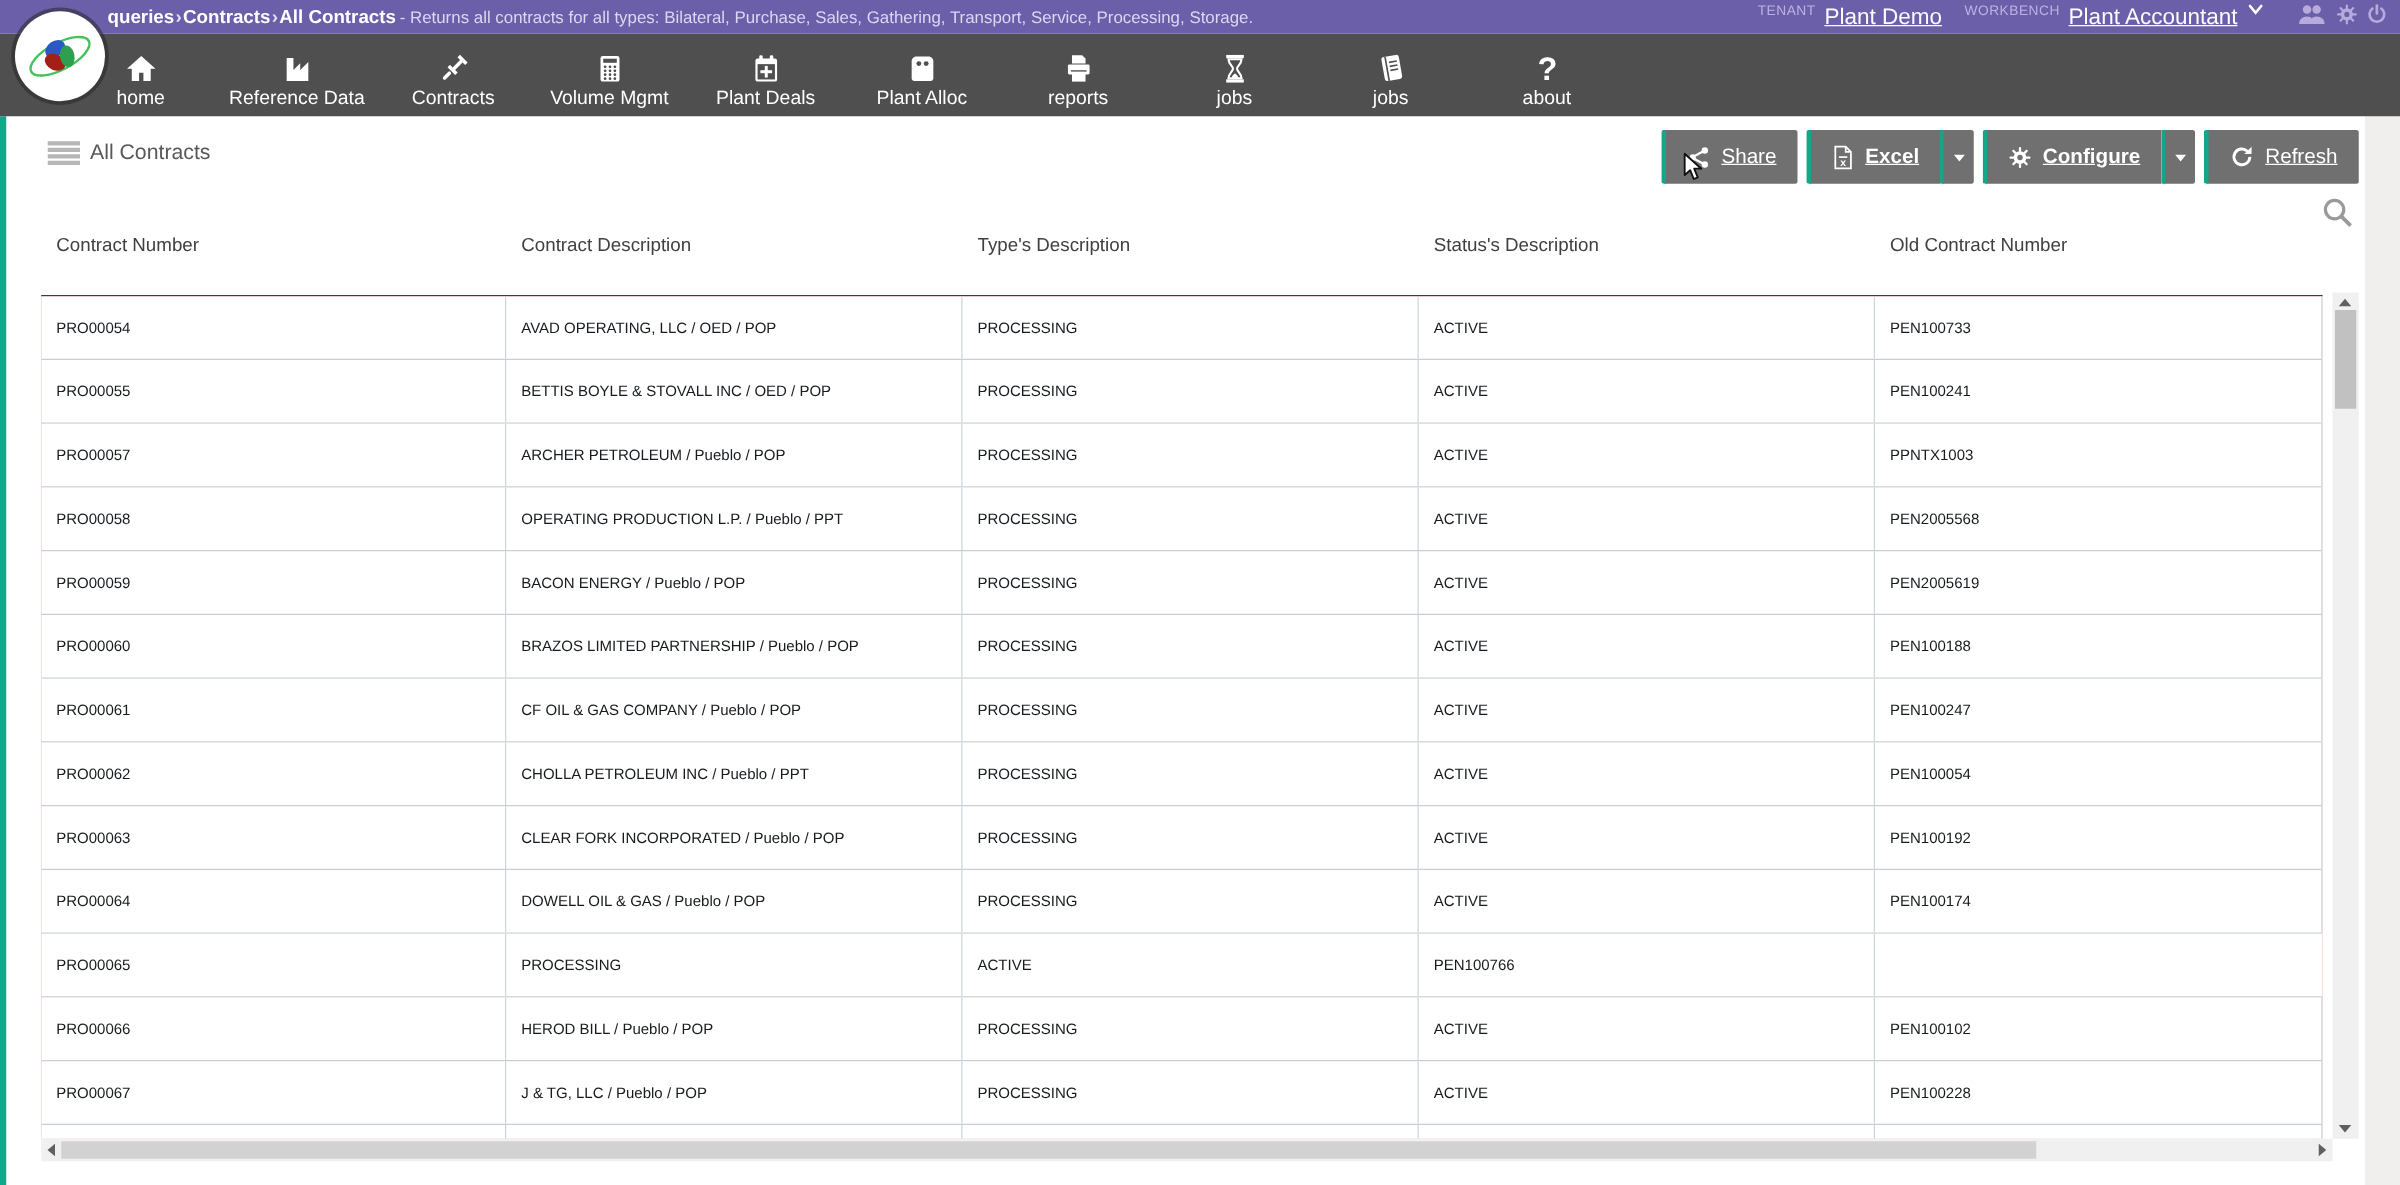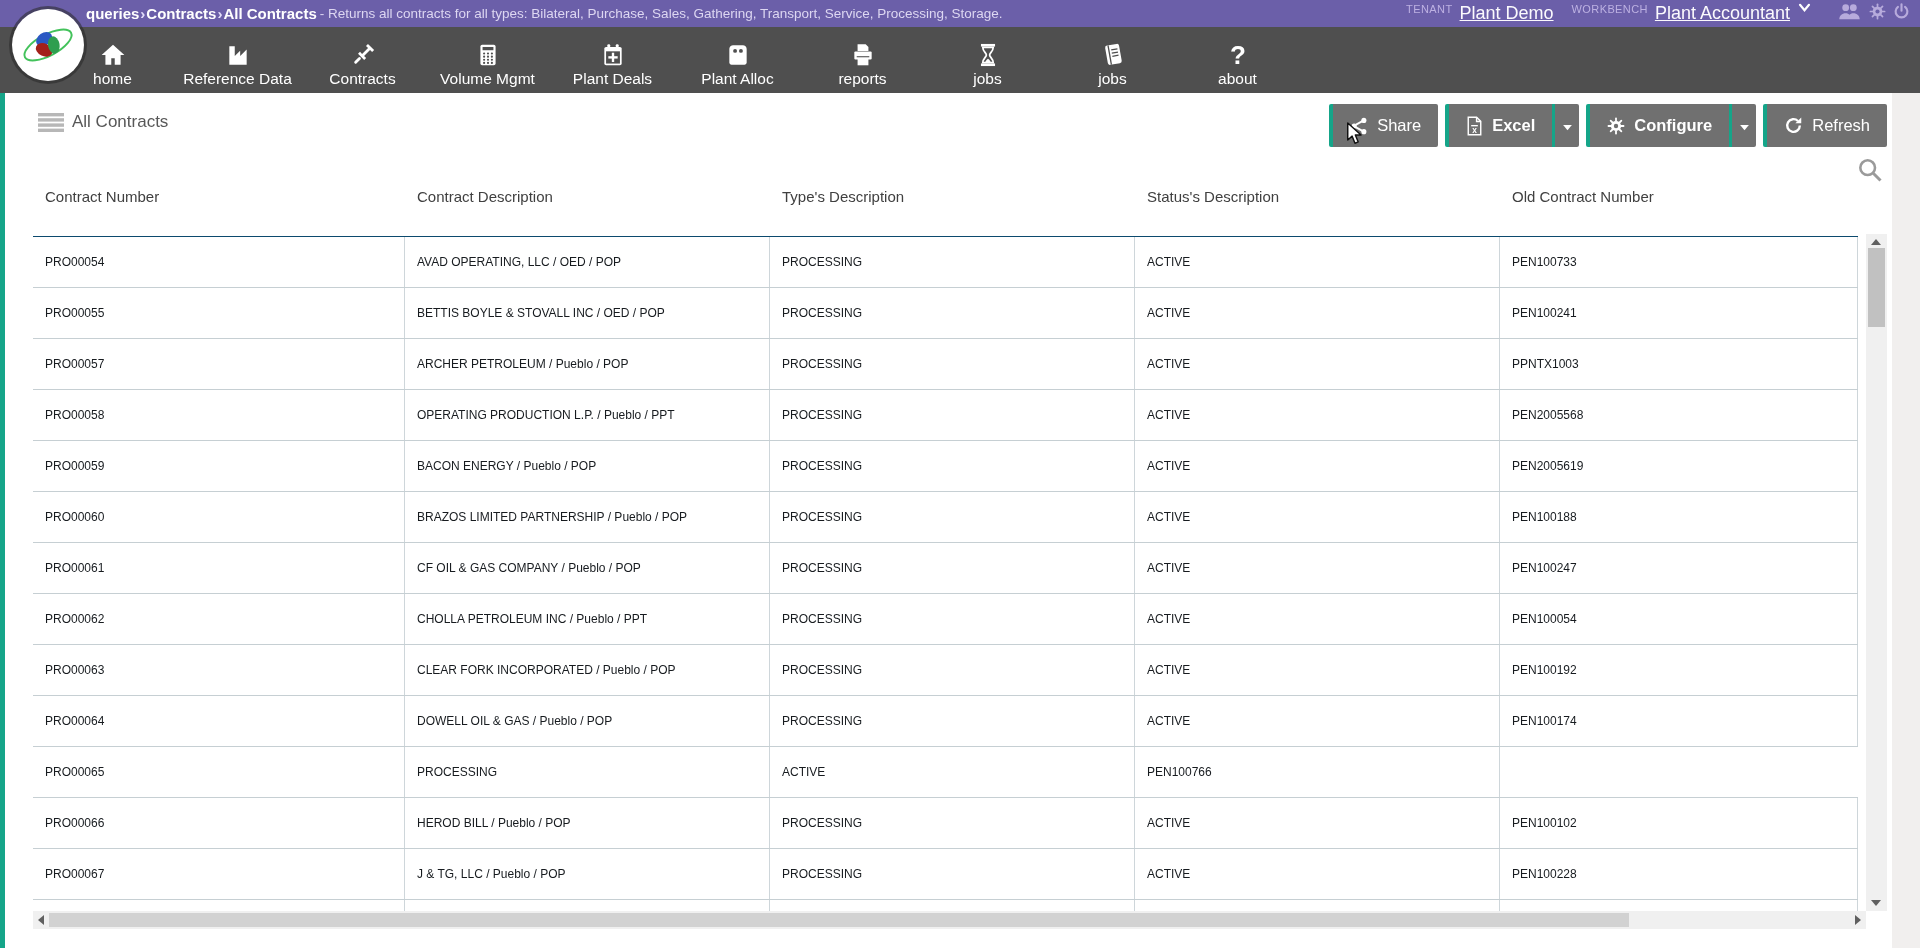--- a/index.html
+++ b/index.html
@@ -44,21 +44,21 @@
 
   
   .left-accent { position:absolute; left:0; top:93px; width:5px; height:855px; background:#15a589; z-index:4; }
   .right-margin { position:absolute; left:1892px; top:93px; width:28px; height:855px; background:#f1efee; }
 
   .list-ic { position:absolute; left:38px; top:112px; cursor:pointer; }
   .page-title { position:absolute; left:72px; top:112px; font-size:17px; color:#585858; }
 
   .toolbar { position:absolute; right:33px; top:104px; display:flex; gap:7px; height:43px; }
   .btn { background:#707070; border-left:4px solid #15a589; color:#fff; display:flex;
-    align-items:center; gap:9px; padding:0 17px; font-size:16.5px; border-radius:2px; cursor:pointer; }
+    align-items:center; gap:9px; padding:0 17px; font-size:16.5px; border-radius:2px; cursor:pointer;text-decoration:underline; }
   .btn .bicon { display:flex; align-items:center; }
   .btn.bold { font-weight:bold; }
   .split { display:flex; }
   .split .btn { border-radius:2px 0 0 2px; }
   .split .caret { width:27px; background:#707070; border-left:3px solid #15a589;
     display:flex; align-items:center; justify-content:center; border-radius:0 2px 2px 0; cursor:pointer; }
 
   .grid-search { position:absolute; left:1856px; top:156px; cursor:pointer; }
 
   

